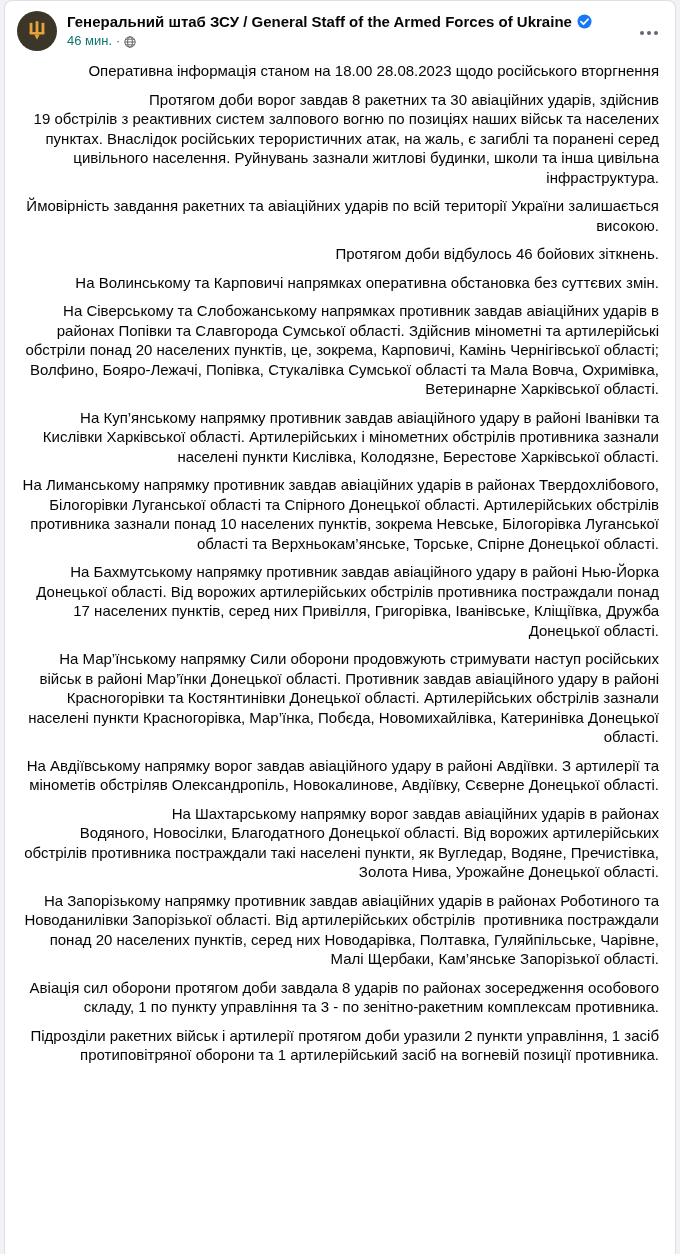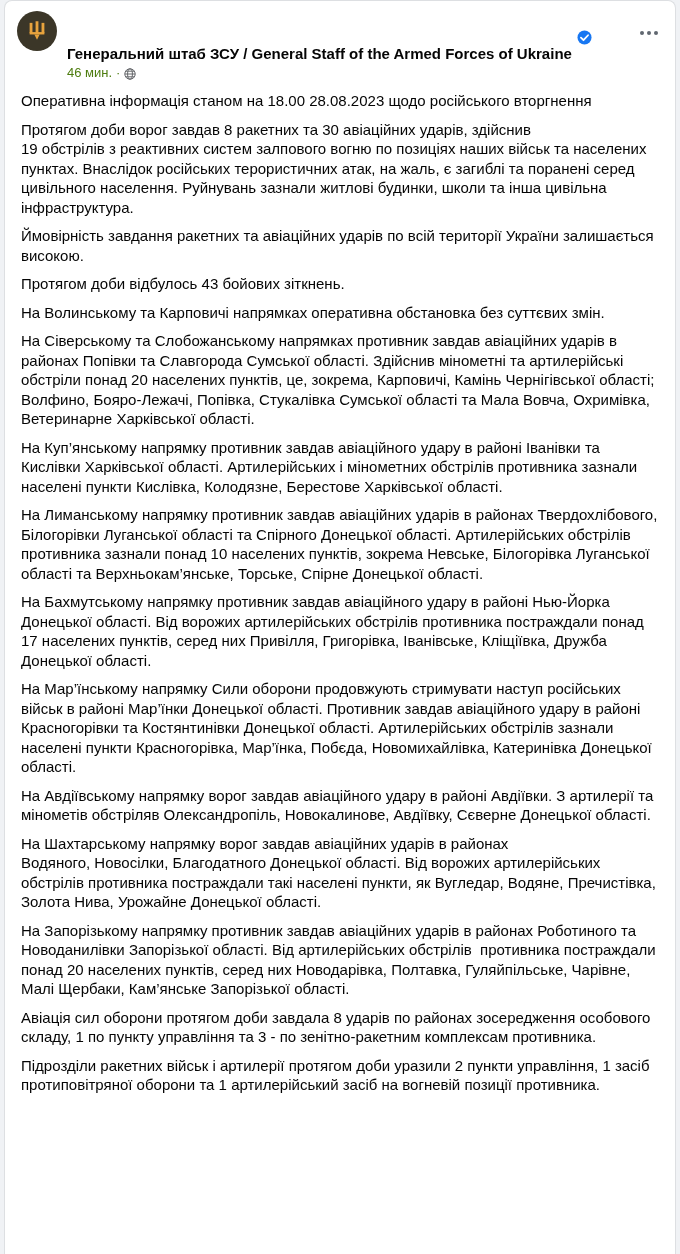--- a/index.html
+++ b/index.html
@@ -46,30 +46,29 @@
     align-items: center;
     gap: 5px;
     line-height: 19px;
   }
   .page-name {
     font-size: 15px;
     font-weight: 700;
     color: #050505;
     cursor: pointer;
     white-space: nowrap;
-    margin-top: 32px;
   }
   .verified-badge { display: inline-flex; flex: 0 0 auto; }
   .meta-row {
     display: flex;
     align-items: center;
     gap: 4px;
     margin-top: 2px;
     font-size: 13px;
-    color: #4d7c0f;
+    color: #0f766e;
     line-height: 16px;
   }
   .meta-row .timestamp { cursor: pointer; }
   .globe { display: inline-flex; margin-top: 1px; }
   .more-btn {
     position: absolute;
     right: 10px;
     top: 16px;
     width: 32px;
     height: 32px;
@@ -90,20 +89,21 @@
   .post-text {
     padding: 10px 16px 14px 16px;
     font-size: 15px;
     color: #050505;
   }
   .post-text p {
     margin: 0 0 9px 0;
     line-height: 19.5px;
     white-space: pre-wrap;
     word-wrap: break-word;
+    text-align: right;
   }
   .post-text p:last-child { margin-bottom: 4px; }
 </style>
 </head>
 <body>
 
 <div class="card">
 
   <div class="post-header">
 
@@ -154,21 +154,21 @@
         <i></i>
     </div>
 
   </div>
 
   <div class="post-text">
       <p>Оперативна інформація станом на 18.00 28.08.2023 щодо російського вторгнення</p>
       <p>Протягом доби ворог завдав 8 ракетних та 30 авіаційних ударів, здійснив
 19 обстрілів з реактивних систем залпового вогню по позиціях наших військ та населених пунктах. Внаслідок російських терористичних атак, на жаль, є загиблі та поранені серед цивільного населення. Руйнувань зазнали житлові будинки, школи та інша цивільна інфраструктура.</p>
       <p>Ймовірність завдання ракетних та авіаційних ударів по всій території України залишається високою.</p>
-      <p>Протягом доби відбулось 43 бойових зіткнень.</p>
+      <p>Протягом доби відбулось 46 бойових зіткнень.</p>
       <p>На Волинському та Карповичі напрямках оперативна обстановка без суттєвих змін.</p>
       <p>На Сіверському та Слобожанському напрямках противник завдав авіаційних ударів в районах Попівки та Славгорода Сумської області. Здійснив мінометні та артилерійські обстріли понад 20 населених пунктів, це, зокрема, Карповичі, Камінь Чернігівської області; Волфино, Бояро-Лежачі, Попівка, Стукалівка Сумської області та Мала Вовча, Охримівка, Ветеринарне Харківської області.</p>
       <p>На Куп’янському напрямку противник завдав авіаційного удару в районі Іванівки та Кислівки Харківської області. Артилерійських і мінометних обстрілів противника зазнали населені пункти Кислівка, Колодязне, Берестове Харківської області.</p>
       <p>На Лиманському напрямку противник завдав авіаційних ударів в районах Твердохлібового, Білогорівки Луганської області та Спірного Донецької області. Артилерійських обстрілів противника зазнали понад 10 населених пунктів, зокрема Невське, Білогорівка Луганської області та Верхньокам’янське, Торське, Спірне Донецької області.</p>
       <p>На Бахмутському напрямку противник завдав авіаційного удару в районі Нью-Йорка Донецької області. Від ворожих артилерійських обстрілів противника постраждали понад 17 населених пунктів, серед них Привілля, Григорівка, Іванівське, Кліщіївка, Дружба Донецької області.</p>
       <p>На Мар’їнському напрямку Сили оборони продовжують стримувати наступ російських військ в районі Мар’їнки Донецької області. Противник завдав авіаційного удару в районі Красногорівки та Костянтинівки Донецької області. Артилерійських обстрілів зазнали населені пункти Красногорівка, Мар’їнка, Побєда, Новомихайлівка, Катеринівка Донецької області.</p>
       <p>На Авдіївському напрямку ворог завдав авіаційного удару в районі Авдіївки. З артилерії та мінометів обстріляв Олександропіль, Новокалинове, Авдіївку, Сєверне Донецької області.</p>
       <p>На Шахтарському напрямку ворог завдав авіаційних ударів в районах
 Водяного, Новосілки, Благодатного Донецької області. Від ворожих артилерійських обстрілів противника постраждали такі населені пункти, як Вугледар, Водяне, Пречистівка, Золота Нива, Урожайне Донецької області.</p>
       <p>На Запорізькому напрямку противник завдав авіаційних ударів в районах Роботиного та Новоданилівки Запорізької області. Від артилерійських обстрілів  противника постраждали понад 20 населених пунктів, серед них Новодарівка, Полтавка, Гуляйпільське, Чарівне, Малі Щербаки, Кам’янське Запорізької області.</p>

